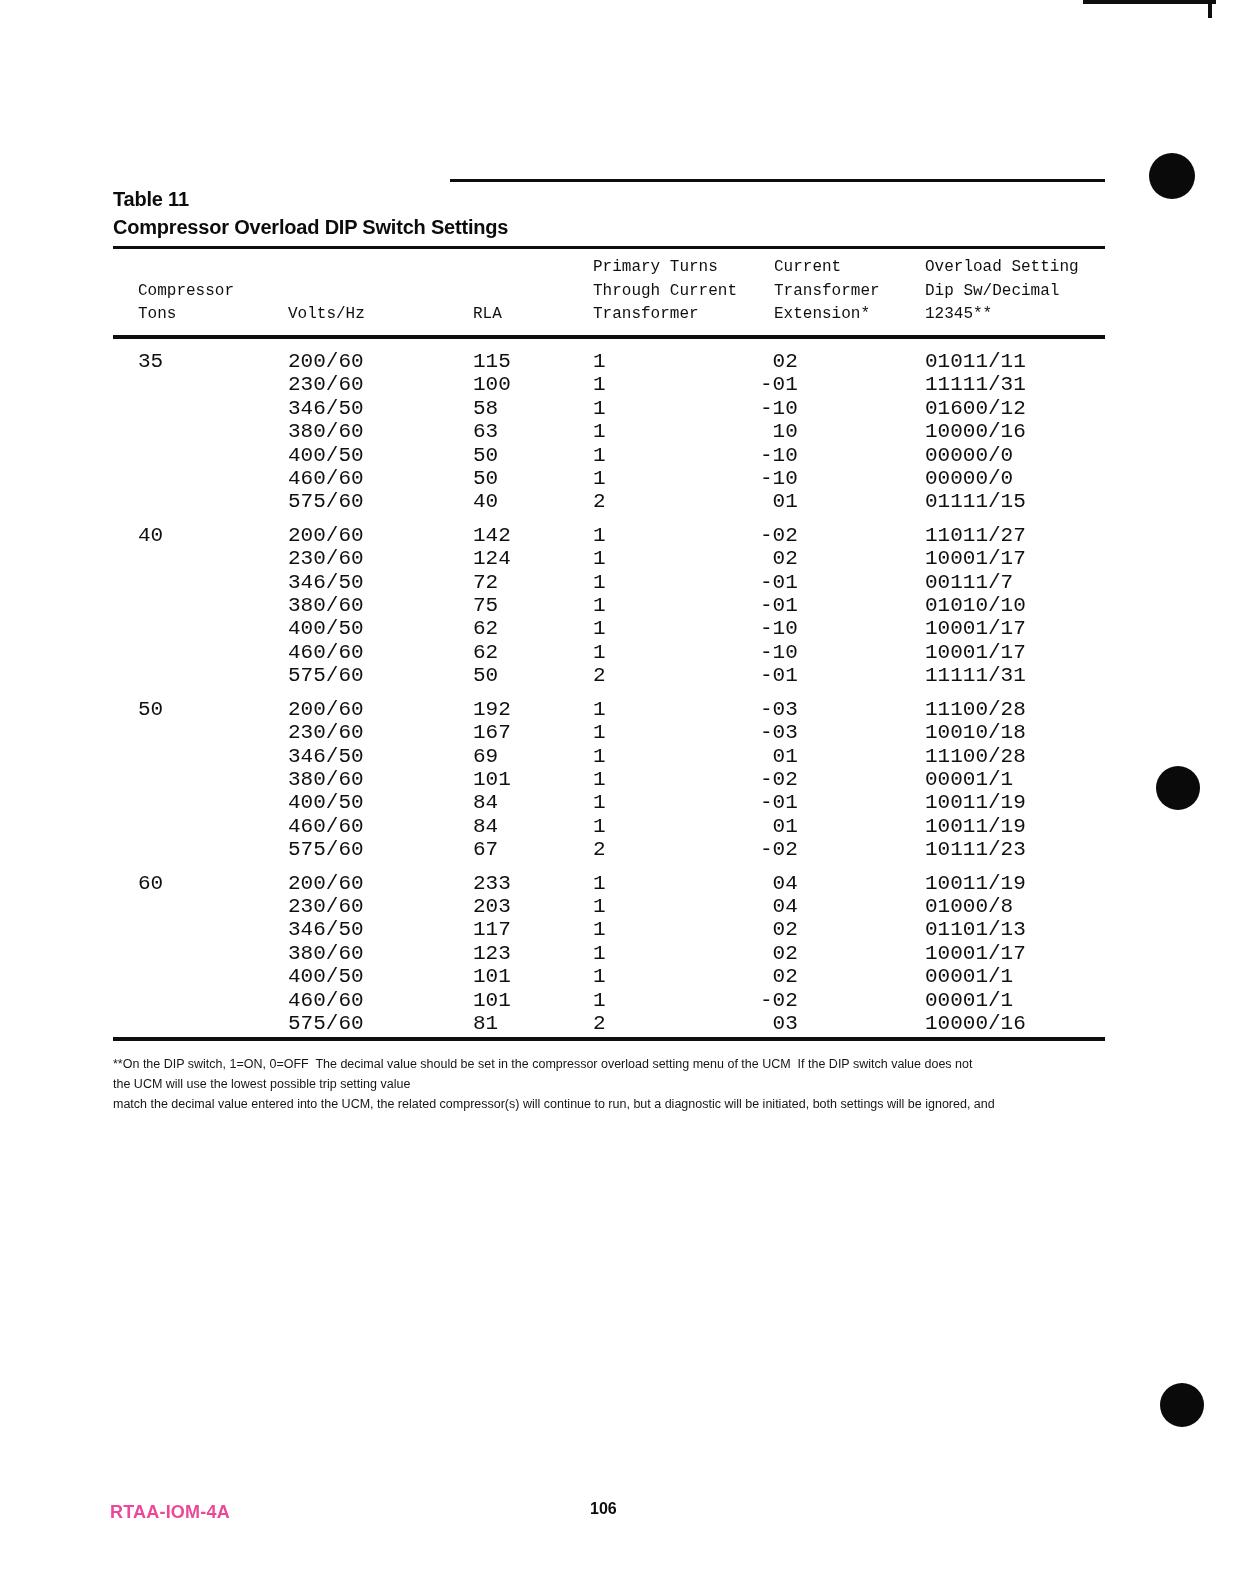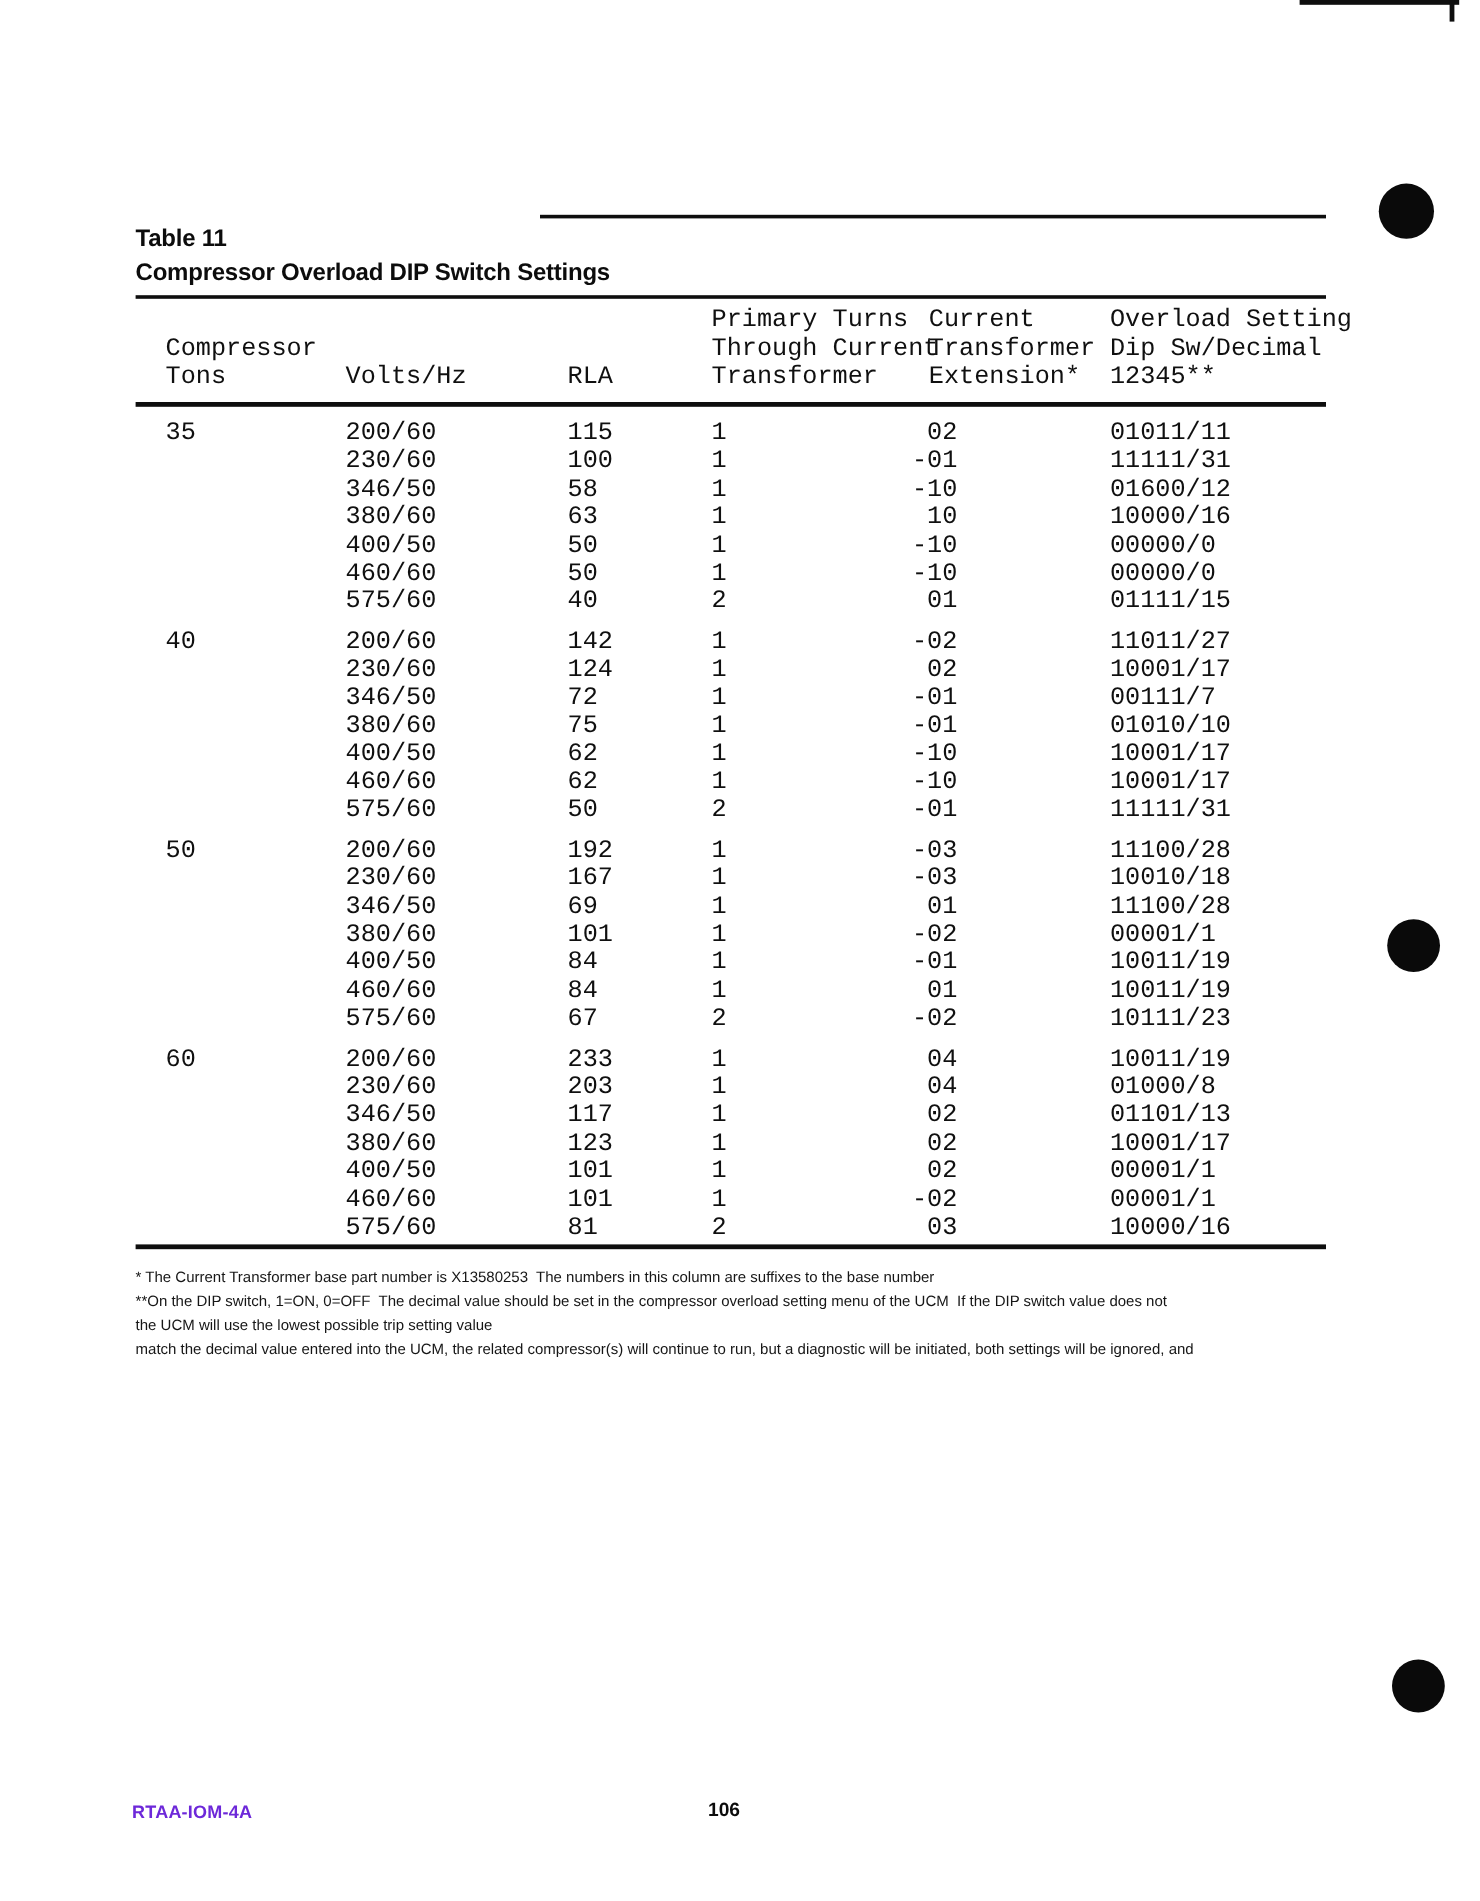--- a/index.html
+++ b/index.html
@@ -15,42 +15,42 @@
   .dot  { position:absolute; background:#0a0a0a; border-radius:50%; }
 
   
   .title-block { position:absolute; left:113px; top:185px; }
   .title-line { font-size:20px; font-weight:bold; line-height:28px; letter-spacing:-0.2px; color:#0c0c0c; }
 
   
   .mono { font-family:"Liberation Mono", monospace; }
   .thead { position:absolute; left:113px; top:256px; width:992px; }
   .hrow { display:flex; }
-  .hcell { line-height:23.5px; font-size:21px; white-space:pre; box-sizing:border-box; }
+  .hcell { line-height:23.5px; font-size:16px; white-space:pre; box-sizing:border-box; }
 
   .tbody { position:absolute; left:113px; top:350px; width:992px; }
   .tsection { }
   .tsection + .tsection { margin-top:10px; }
   .trow { display:flex;align-items:center; }
   .tcell { line-height:23.4px; font-size:21px; white-space:pre; box-sizing:border-box; overflow:visible; }
 
   .c-tons  { width:175px; padding-left:25px; }
   .c-volts { width:185px; }
   .c-rla   { width:120px; }
   .c-turns { width:167px; }
   .c-ext   { width:165px; }
   .c-ovl   { width:180px; }
   .thead .c-ext { padding-left:14px; }
 
   
   .footnotes { position:absolute; left:113px; top:1054px; width:995px; }
   .footnote-line { font-size:12.5px; line-height:20px; color:#161616; white-space:pre; }
 
   
-  .footer-left { position:absolute; left:110px; top:1502px; font-size:15px; font-weight:bold; letter-spacing:0.2px; color:#6d28d9; }
+  .footer-left { position:absolute; left:110px; top:1502px; font-size:18px; font-weight:bold; letter-spacing:0.2px; color:#ec4899; }
   .footer-page { position:absolute; left:590px; top:1500px; font-size:16px; font-weight:bold; color:#0c0c0c; }
 </style>
 </head>
 <body>
 
 <div class="rule" style="left:1083px; top:0; width:133px; height:4px;"></div>
 <div class="rule" style="left:1208px; top:0; width:4px; height:18px;"></div>
 
 <div class="dot" style="left:1149px; top:153px; width:46px; height:46px;"></div>
 <div class="dot" style="left:1156px; top:766px; width:44px; height:44px;"></div>
@@ -322,20 +322,19 @@
         <div class="tcell c-volts">575/60</div>
         <div class="tcell c-rla">81</div>
         <div class="tcell c-turns">2</div>
         <div class="tcell c-ext"> 03</div>
         <div class="tcell c-ovl">10000/16</div>
       </div>
     </div>
   </div>
 
 <div class="footnotes">
-    <div class="footnote-line">* The Current Transformer base part number is X13580253  The numbers in this column are suffixes to the base number</div>
     <div class="footnote-line">**On the DIP switch, 1=ON, 0=OFF  The decimal value should be set in the compressor overload setting menu of the UCM  If the DIP switch value does not</div>
     <div class="footnote-line">the UCM will use the lowest possible trip setting value</div>
     <div class="footnote-line">match the decimal value entered into the UCM, the related compressor(s) will continue to run, but a diagnostic will be initiated, both settings will be ignored, and</div>
   </div>
 
 <div class="footer-left">RTAA-IOM-4A</div>
 <div class="footer-page">106</div>
 
 </body></html>

